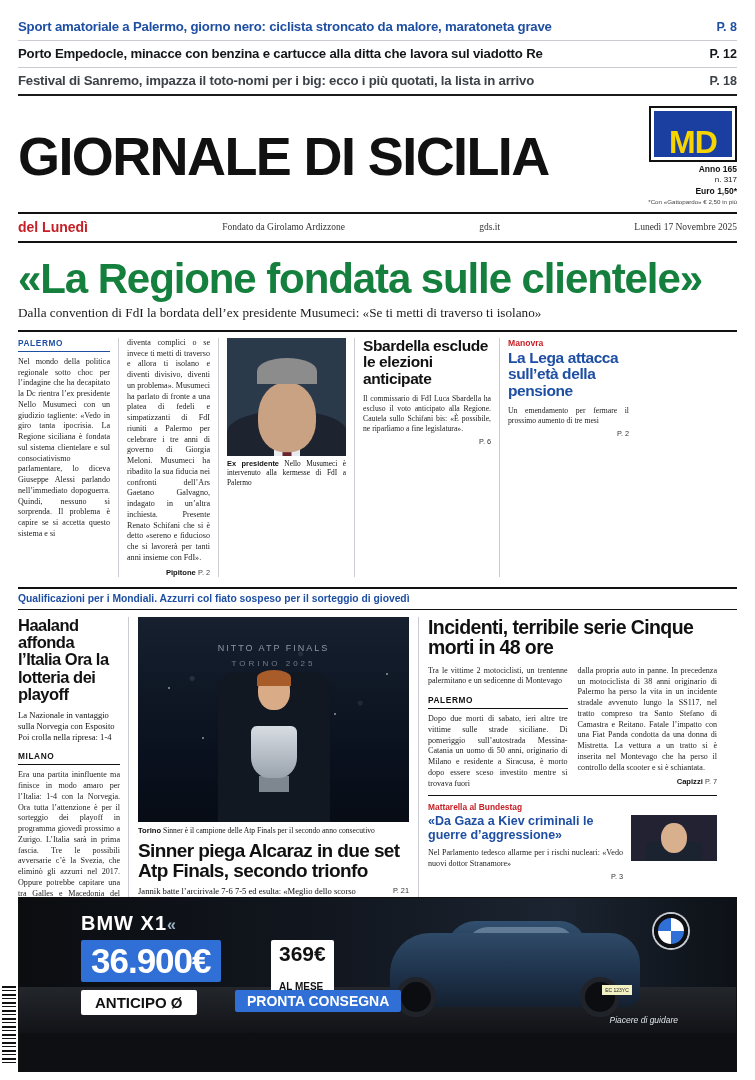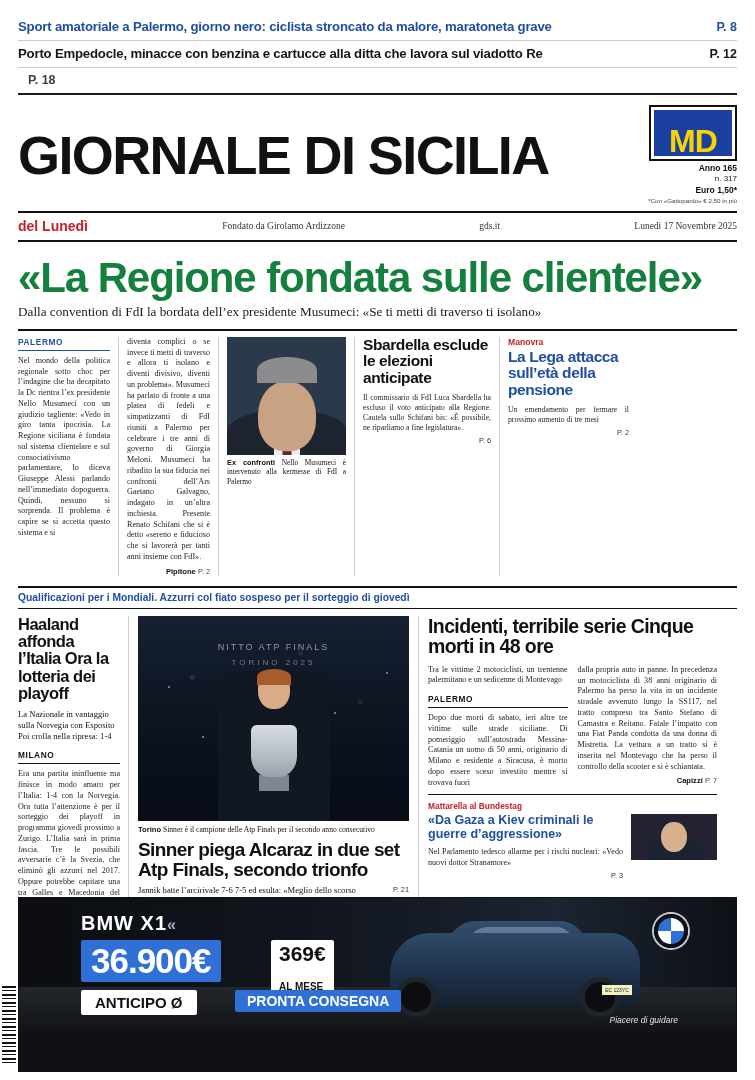--- a/index.html
+++ b/index.html
@@ -207,20 +207,21 @@
   <div class="topstrip">
     <div class="tsrow blue">
       <div class="tstext">Sport amatoriale a Palermo, giorno nero: ciclista stroncato da malore, maratoneta grave</div>
       <div class="tspage">P. 8</div>
     </div>
     <div class="tsrow dark">
       <div class="tstext">Porto Empedocle, minacce con benzina e cartucce alla ditta che lavora sul viadotto Re</div>
       <div class="tspage">P. 12</div>
     </div>
     <div class="tsrow grey">
+      <div class="tstext">Festival di Sanremo, impazza il toto-nomi per i big: ecco i più quotati, la lista in arrivo</div>
       <div class="tspage">P. 18</div>
     </div>
   </div>
 
   <div class="masthead">
     <div class="logo">GIORNALE DI SICILIA</div>
     <div style="display:flex;flex-direction:column;align-items:flex-end;">
       <div class="md-box">
         <div class="md-inner">
             <span class="md-text">MD</span>
@@ -263,21 +264,21 @@
 
     <div class="col rule-v" style="width:136px;">
       <div class="photo p1">
         <div class="suit"></div>
         <div class="shirt"></div>
         <div class="tie"></div>
         <div class="face"></div>
         <div class="hair"></div>
       </div>
       <div class="photo-cap">
-        <b>Ex confronti</b>
+        <b>Ex presidente</b>
         <span>Nello Musumeci è intervenuto alla kermesse di FdI a Palermo</span>
       </div>
     </div>
 
     <div class="col rule-v" style="width:145px;">
       <div class="boxhead">Sbardella esclude le elezioni anticipate</div>
       <div class="smalltxt">Il commissario di FdI Luca Sbardella ha escluso il voto anticipato alla Regione. Cautela sullo Schifani bis: «È possibile, ne riparliamo a fine legislatura».</div>
       <div class="pg">P. 6</div>
     </div>
 

